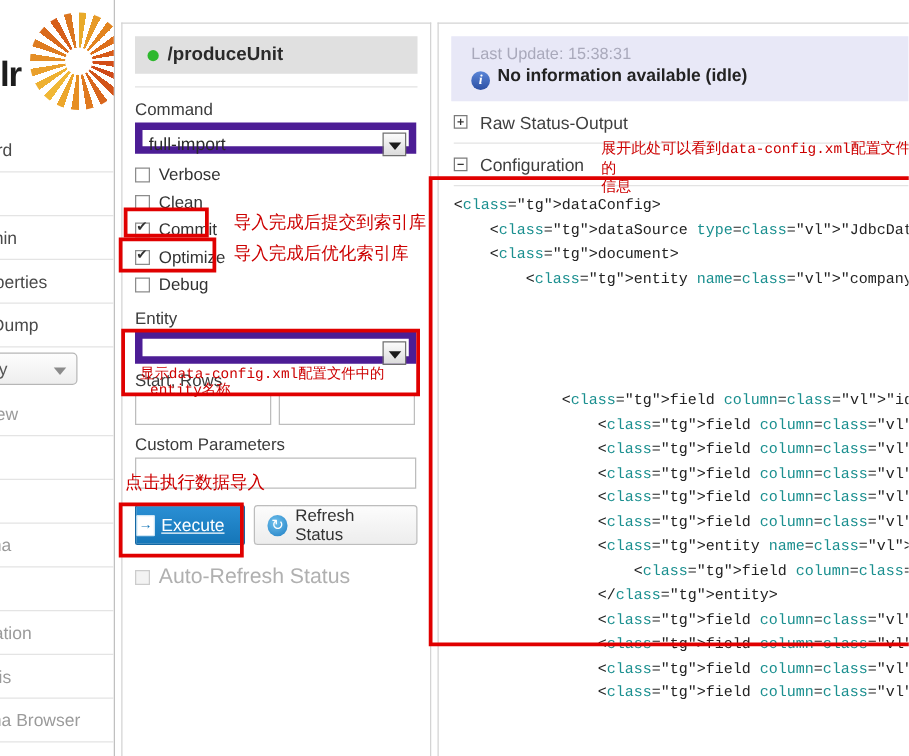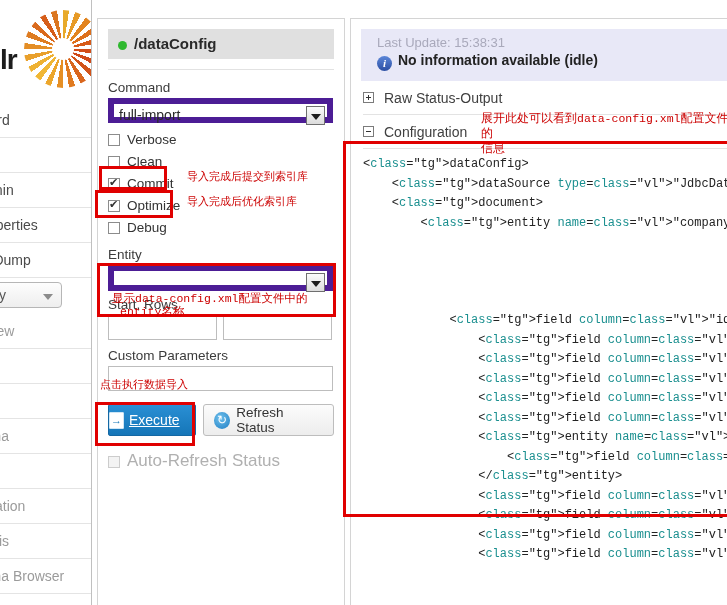--- a/index.html
+++ b/index.html
@@ -247,21 +247,21 @@
     white-space: pre;
   }
   .at { color: #1a8f8f; }
 
   
   .redbox {
     position: absolute; border: 3px solid #e00000;
     pointer-events: none;
   }
   .redtext {
-    position: absolute; color: #cc0000; font-size: 11px;
+    position: absolute; color: #cc0000; font-size: 14px;
     font-family: "Liberation Sans", sans-serif;
     white-space: nowrap;
   }
   .redtext.sm { font-size: 11.5px; }
   .mono-red { font-family: "Liberation Mono", monospace; }
 </style>
 </head>
 <body>
 
 <div id="app">
@@ -326,21 +326,21 @@
           <span class="clip">gins / Stats</span>
         </li>
 
     </ul>
   </div>
 
   <div id="content">
 
     <div id="panel-left">
       <div class="dataimport-title">
-        <span class="dot-green"></span><span>/dataConfig</span>
+        <span class="dot-green"></span><span>/produceUnit</span>
       </div>
       <div class="divider"></div>
 
       <div class="field-label">Command</div>
       <div class="select-box">
         <span>full-import</span>
         <span class="btn">
             <i></i>
           </span>
       </div>

